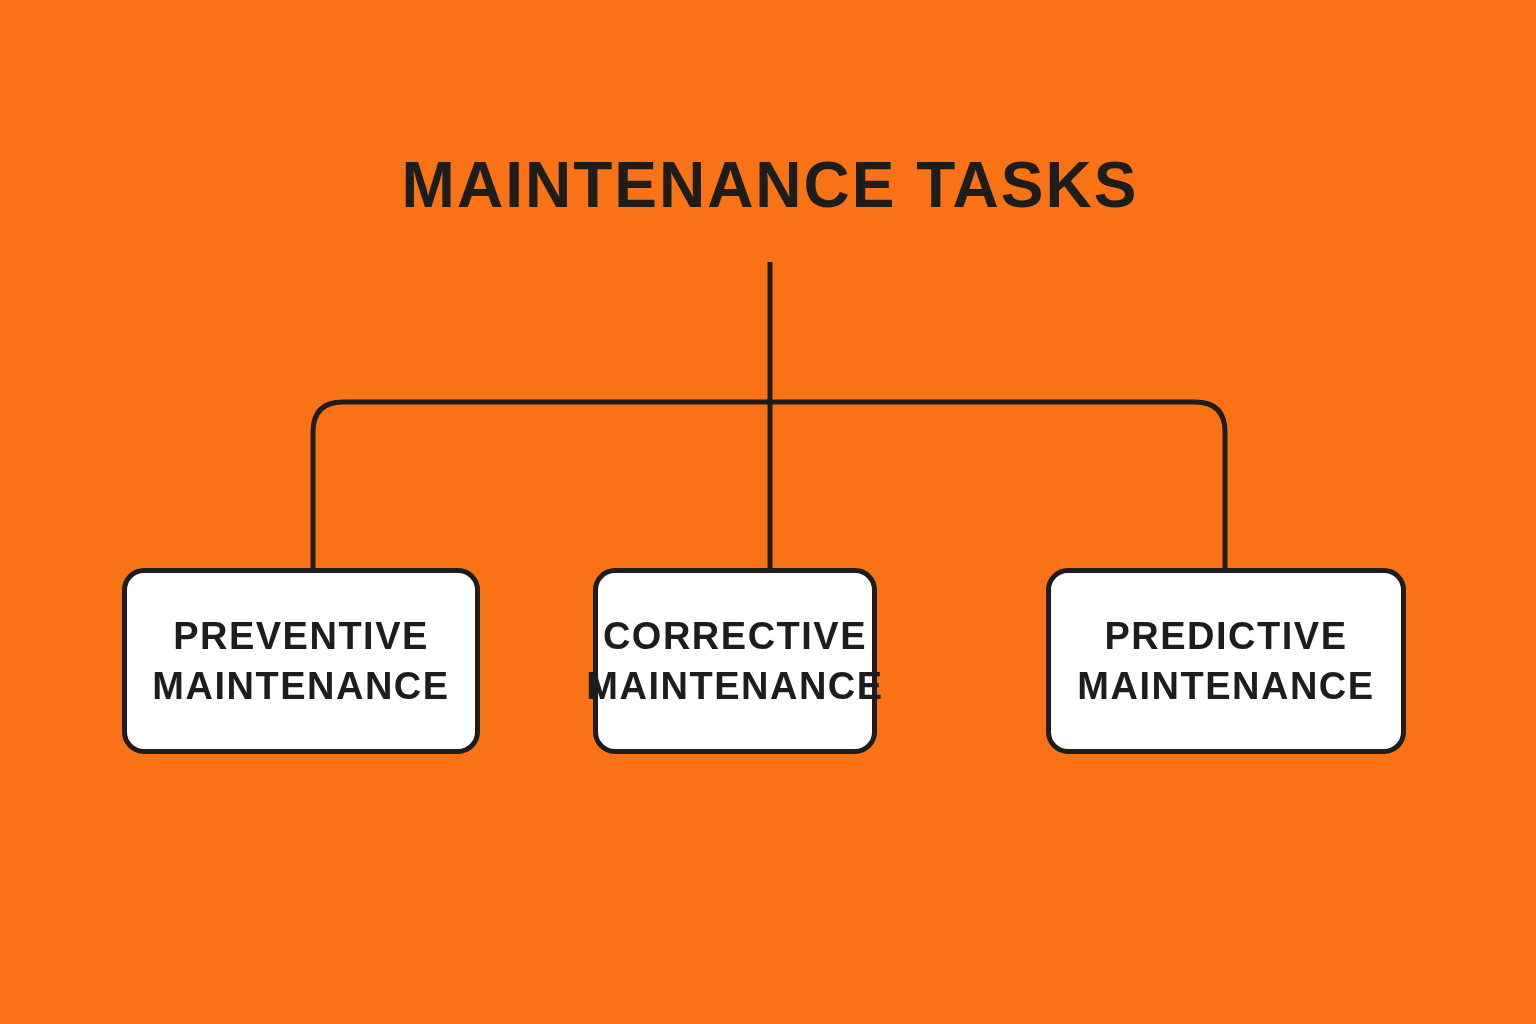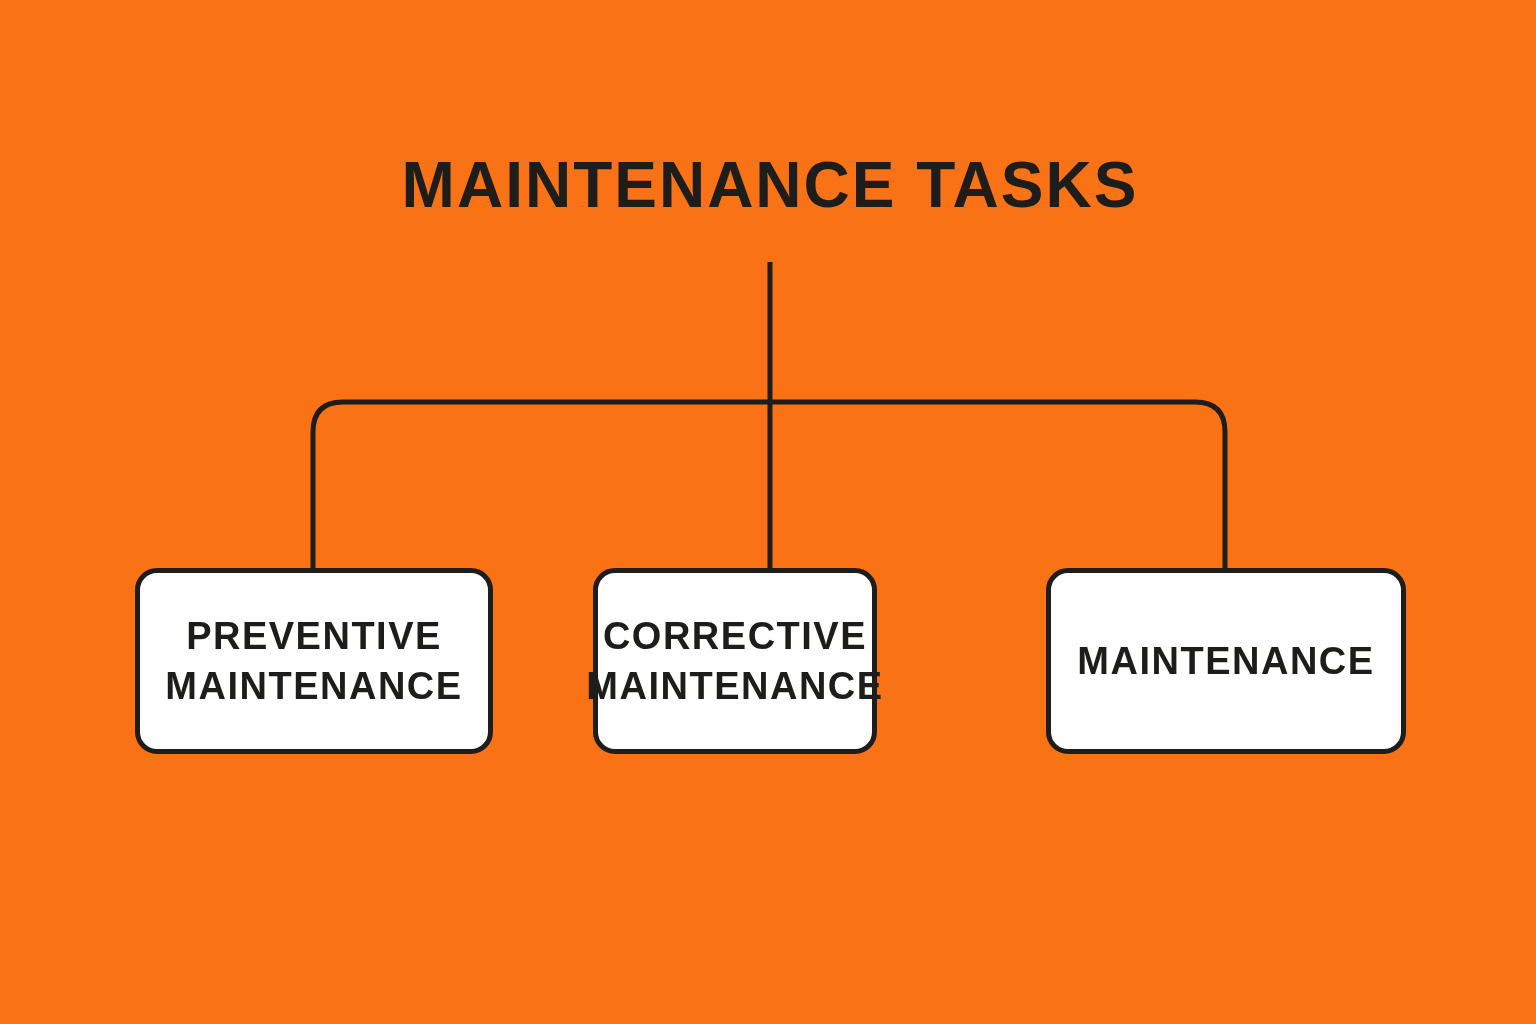--- a/index.html
+++ b/index.html
@@ -52,21 +52,21 @@
     box-sizing: border-box;
   }
   .node-label-line {
     font-size: 38px;
     font-weight: bold;
     letter-spacing: 1.5px;
     color: #1d1d1b;
     line-height: 1.32;
     white-space: nowrap;
   }
-  .node-preventive { left: 135px; width: 358px; }
+  .node-preventive { left: 122px; width: 358px; }
   .node-corrective { left: 593px; width: 284px; }
   .node-predictive { left: 1046px; width: 360px; }
 </style>
 </head>
 <body>
 
 <div class="canvas">
 
   <h1 class="diagram-title">MAINTENANCE TASKS</h1>
 
@@ -81,16 +81,17 @@
     <span class="node-label-line">PREVENTIVE</span>
     <span class="node-label-line">MAINTENANCE</span>
   </div>
 
   <div class="node node-corrective">
     <span class="node-label-line">CORRECTIVE</span>
     <span class="node-label-line">MAINTENANCE</span>
   </div>
 
   <div class="node node-predictive">
+    <span class="node-label-line">PREDICTIVE</span>
     <span class="node-label-line">MAINTENANCE</span>
   </div>
 
 </div>
 
 </body></html>

